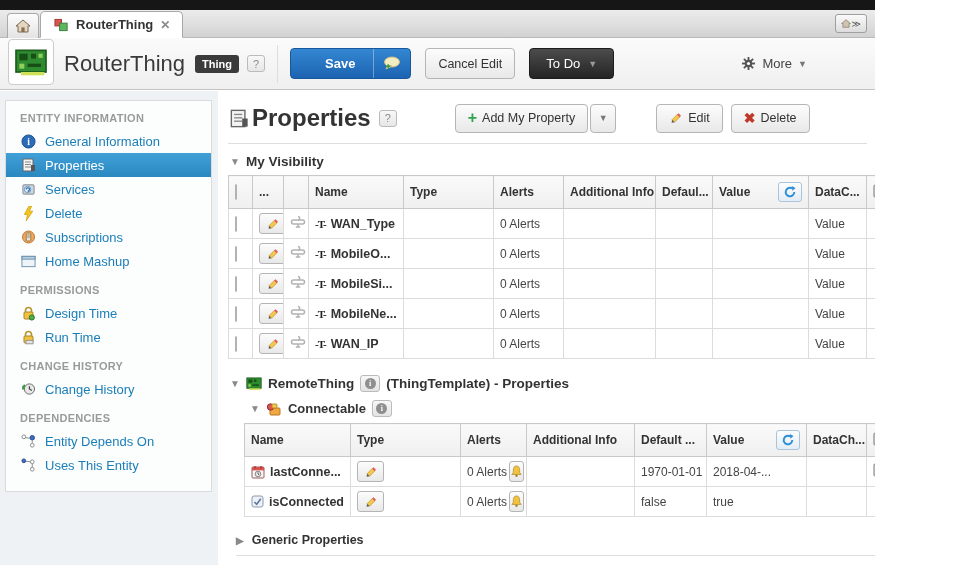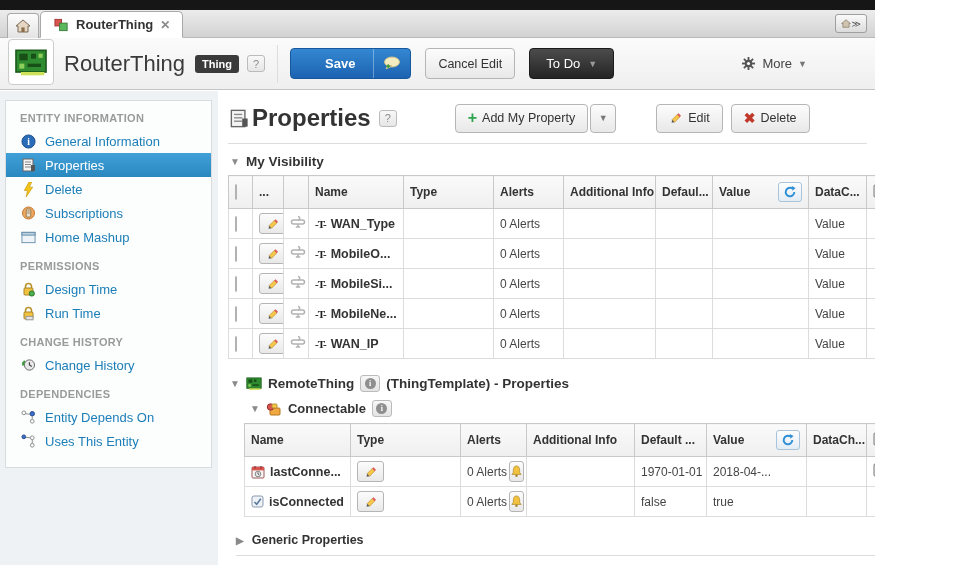--- a/index.html
+++ b/index.html
@@ -197,20 +197,31 @@
           <span class="side-icon">
             <svg width="14" height="14" viewBox="0 0 14 14">
                 <rect x="1" y="1" width="10" height="12" fill="#f3f3f3" stroke="#666"></rect>
                 <line x1="3" y1="4" x2="9" y2="4" stroke="#888"></line>
                 <line x1="3" y1="6.5" x2="9" y2="6.5" stroke="#888"></line>
                 <line x1="3" y1="9" x2="9" y2="9" stroke="#888"></line>
                 <rect x="9" y="7" width="4" height="6" fill="#555"></rect>
               </svg>
           </span>
           <span>Properties</span>
+        </div>
+        <div class="side-item">
+          <span class="side-icon">
+            <svg width="15" height="14" viewBox="0 0 16 15">
+                <rect x="2" y="3" width="12" height="10" rx="1" fill="#cfd6da" stroke="#7d868c"></rect>
+                <circle cx="7" cy="8" r="3.4" fill="#eef3f6" stroke="#5b93c4"></circle>
+                <path d="M5.5 8 a1.8 1.8 0 1 1 1.8 1.8" fill="none" stroke="#2b6cb8" stroke-width="1.3"></path>
+                <path d="M7.3 11 l1.4-1.2 l-1.6-0.8 Z" fill="#2b6cb8"></path>
+              </svg>
+          </span>
+          <span>Services</span>
         </div>
         <div class="side-item">
           <span class="side-icon">
             <svg width="11" height="15" viewBox="0 0 11 16">
                 <path d="M6 0 L1 9 L4.4 9 L3 16 L10 5.5 L6.4 5.5 L9 0 Z" fill="#f5c518" stroke="#c79810" stroke-width="0.7"></path>
               </svg>
           </span>
           <span>Delete</span>
         </div>
         <div class="side-item">

